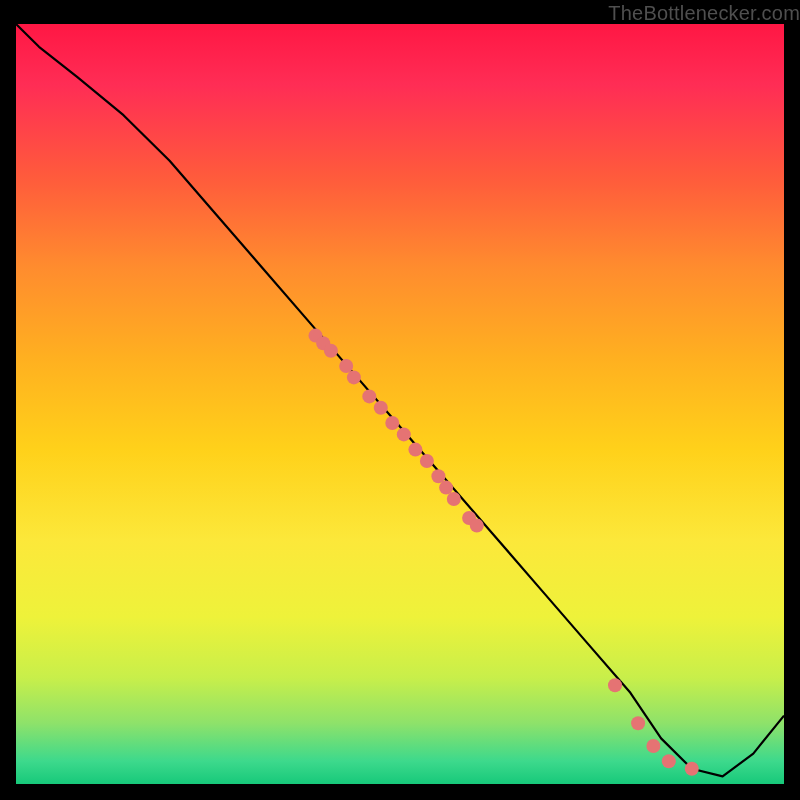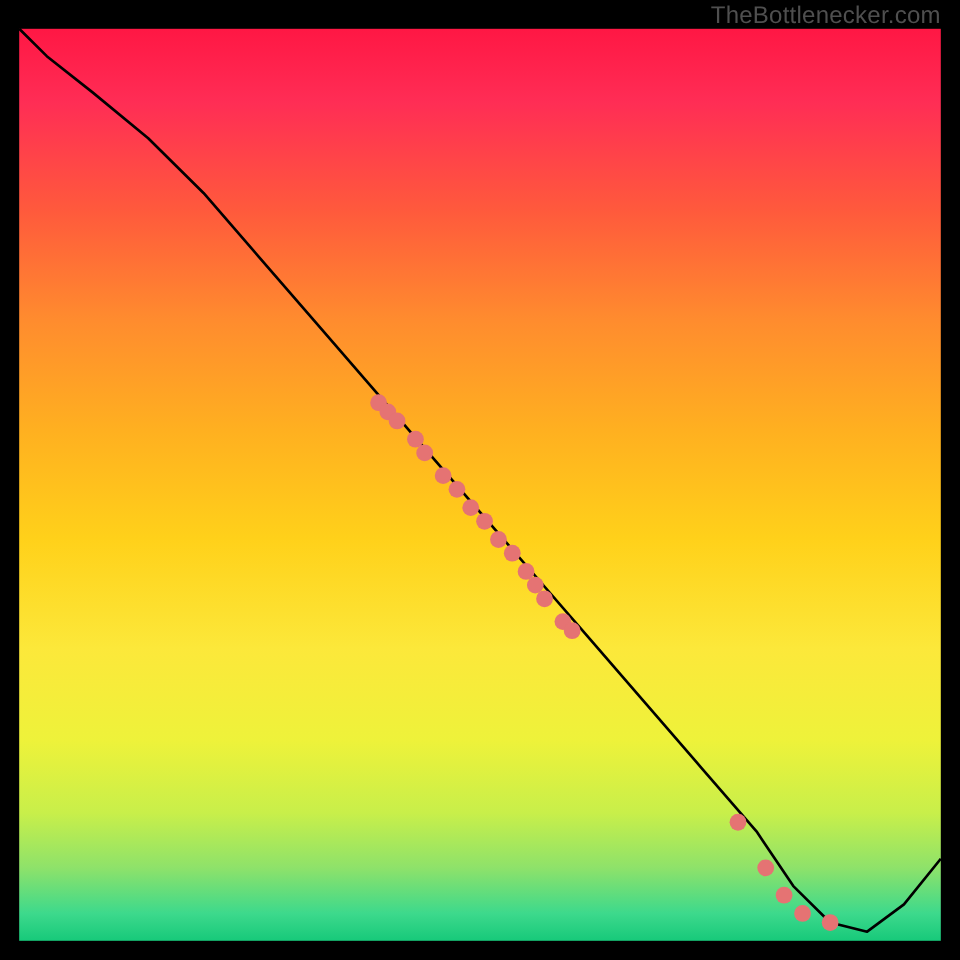--- a/index.html
+++ b/index.html
@@ -36,21 +36,21 @@
       #fce83a 68%,
       #eef23a 78%,
       #c8ef4a 86%,
       #8ee26a 92%,
       #3dd98c 97%,
       #17c97a 100%
     );
   }
   .attribution {
     position: absolute;
-    right: 16px;
+    right: 0;
     top: 2px;
     font-size: 20px;
     font-weight: 500;
     color: #4f4f4f;
     letter-spacing: 0.2px;
     user-select: none;
   }
   svg.curve {
     position: absolute;
     left: 0;

